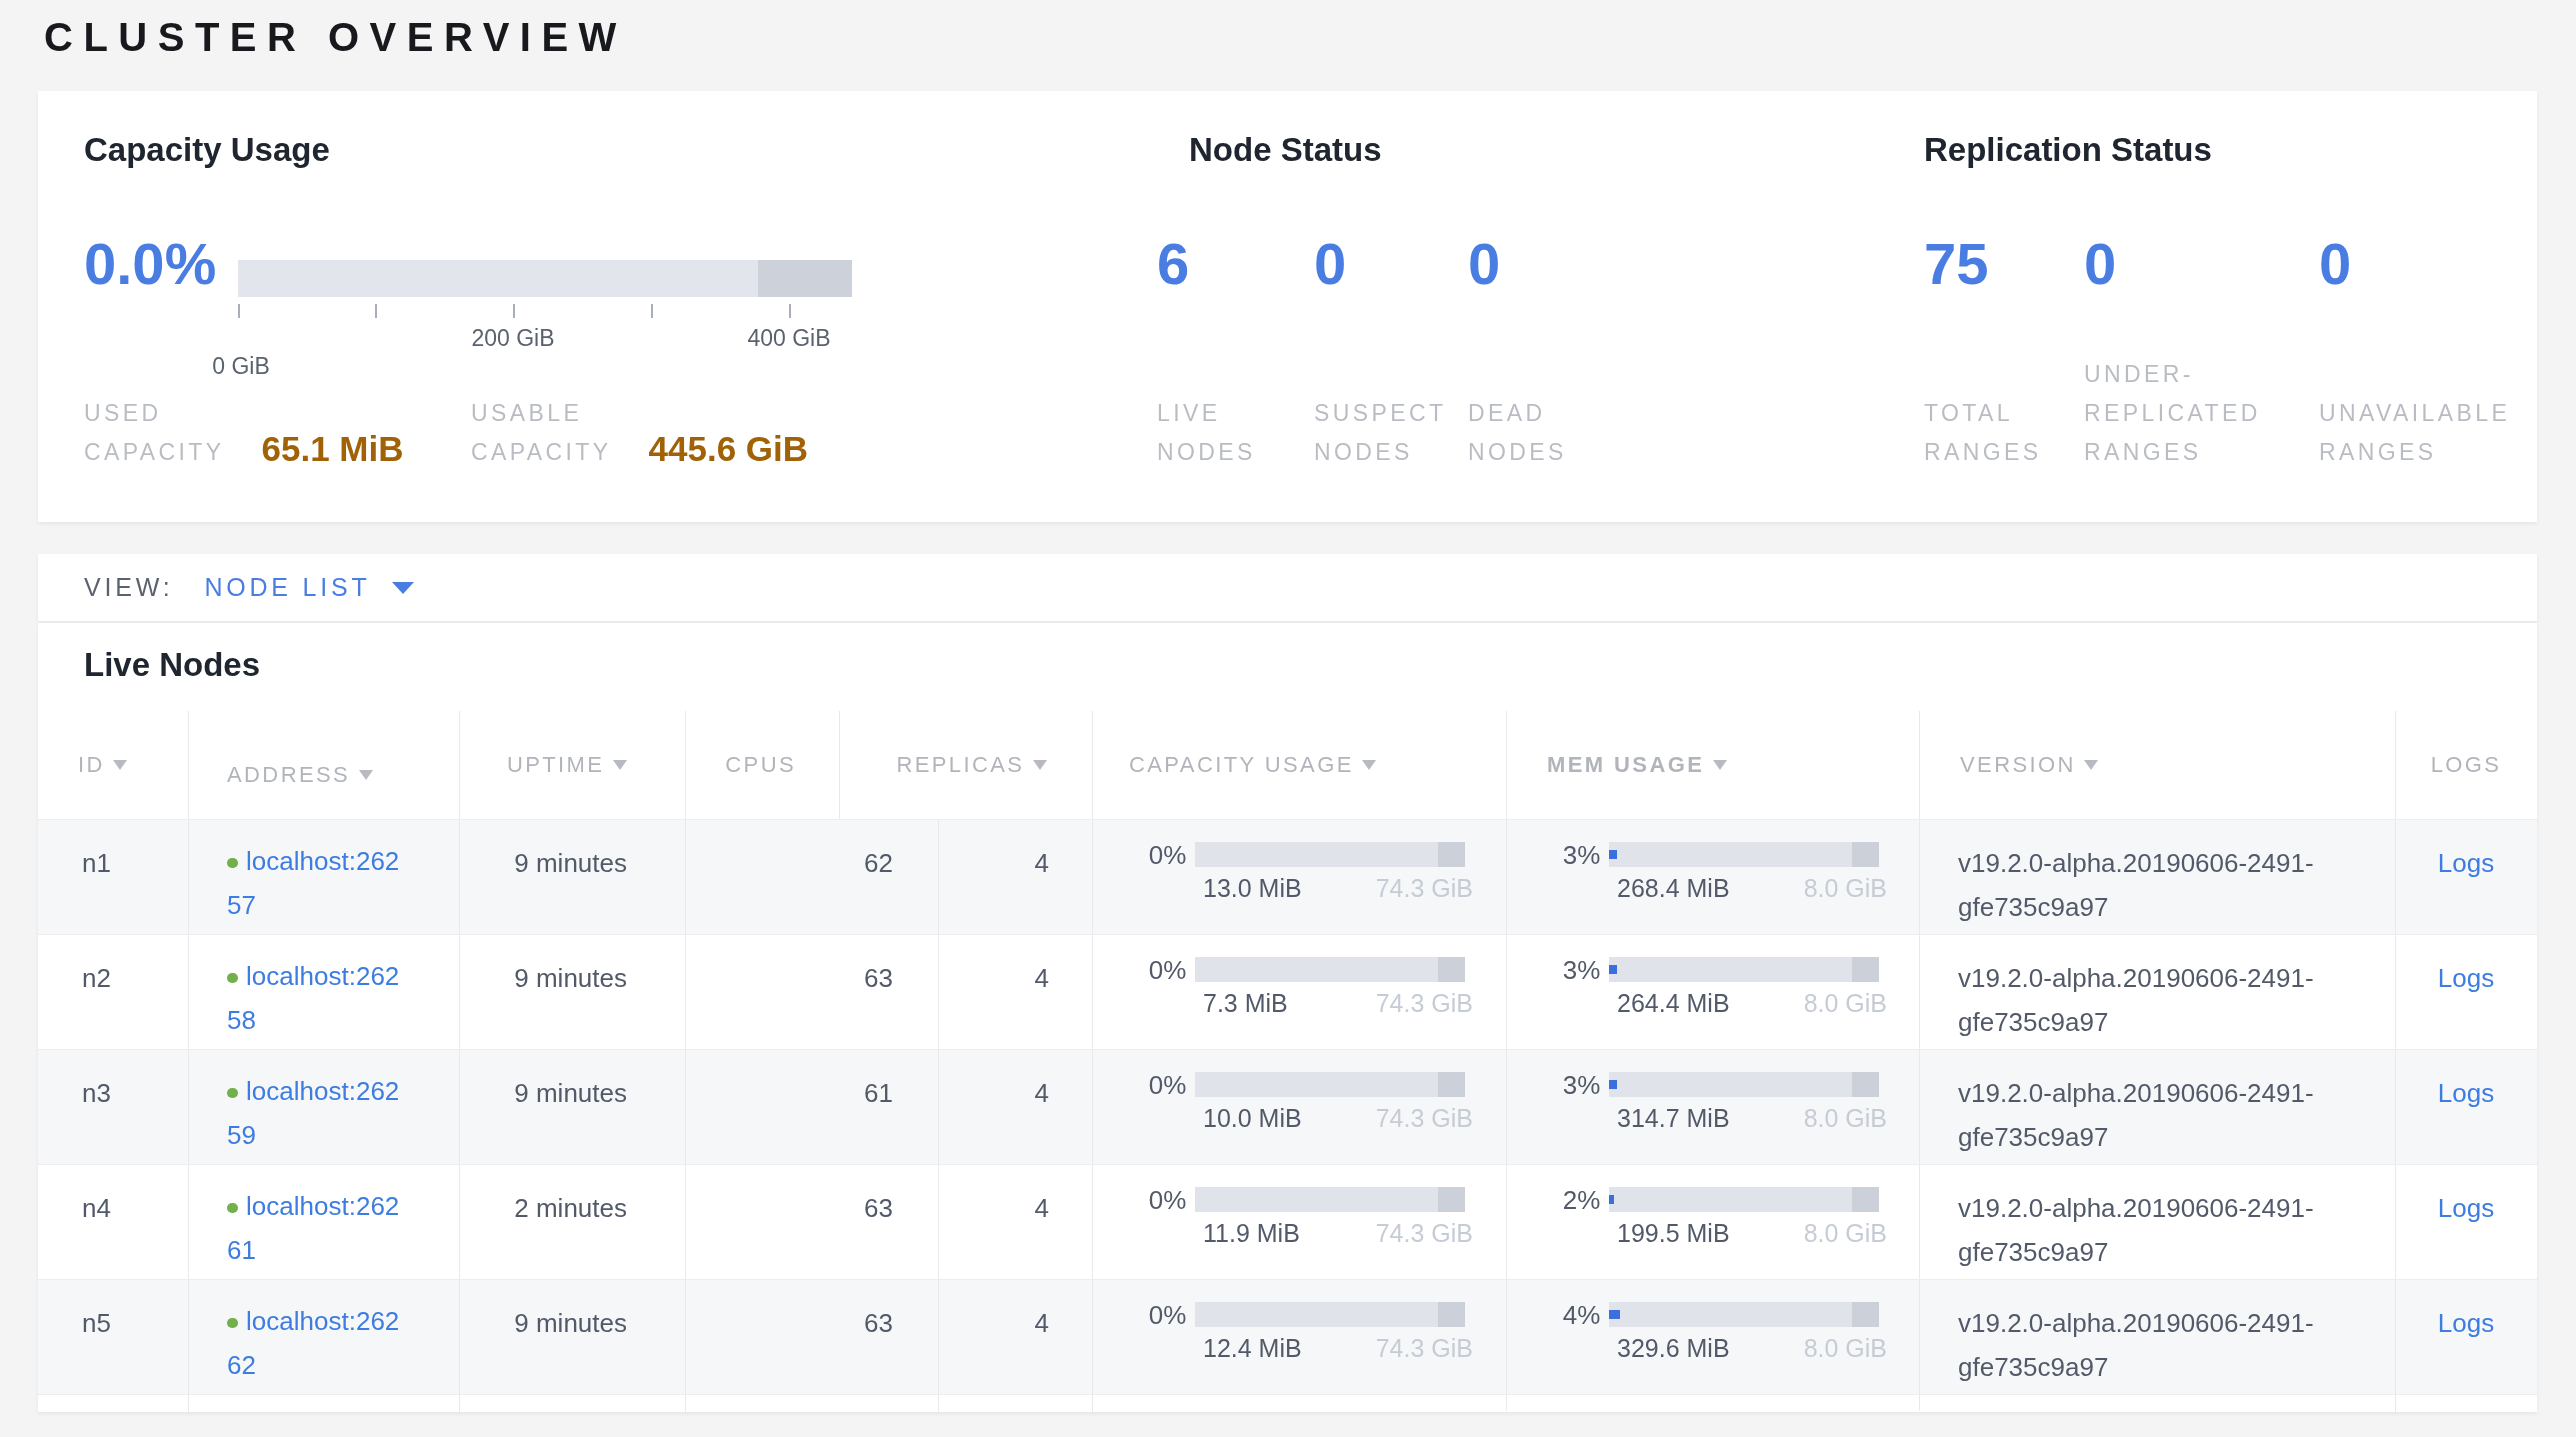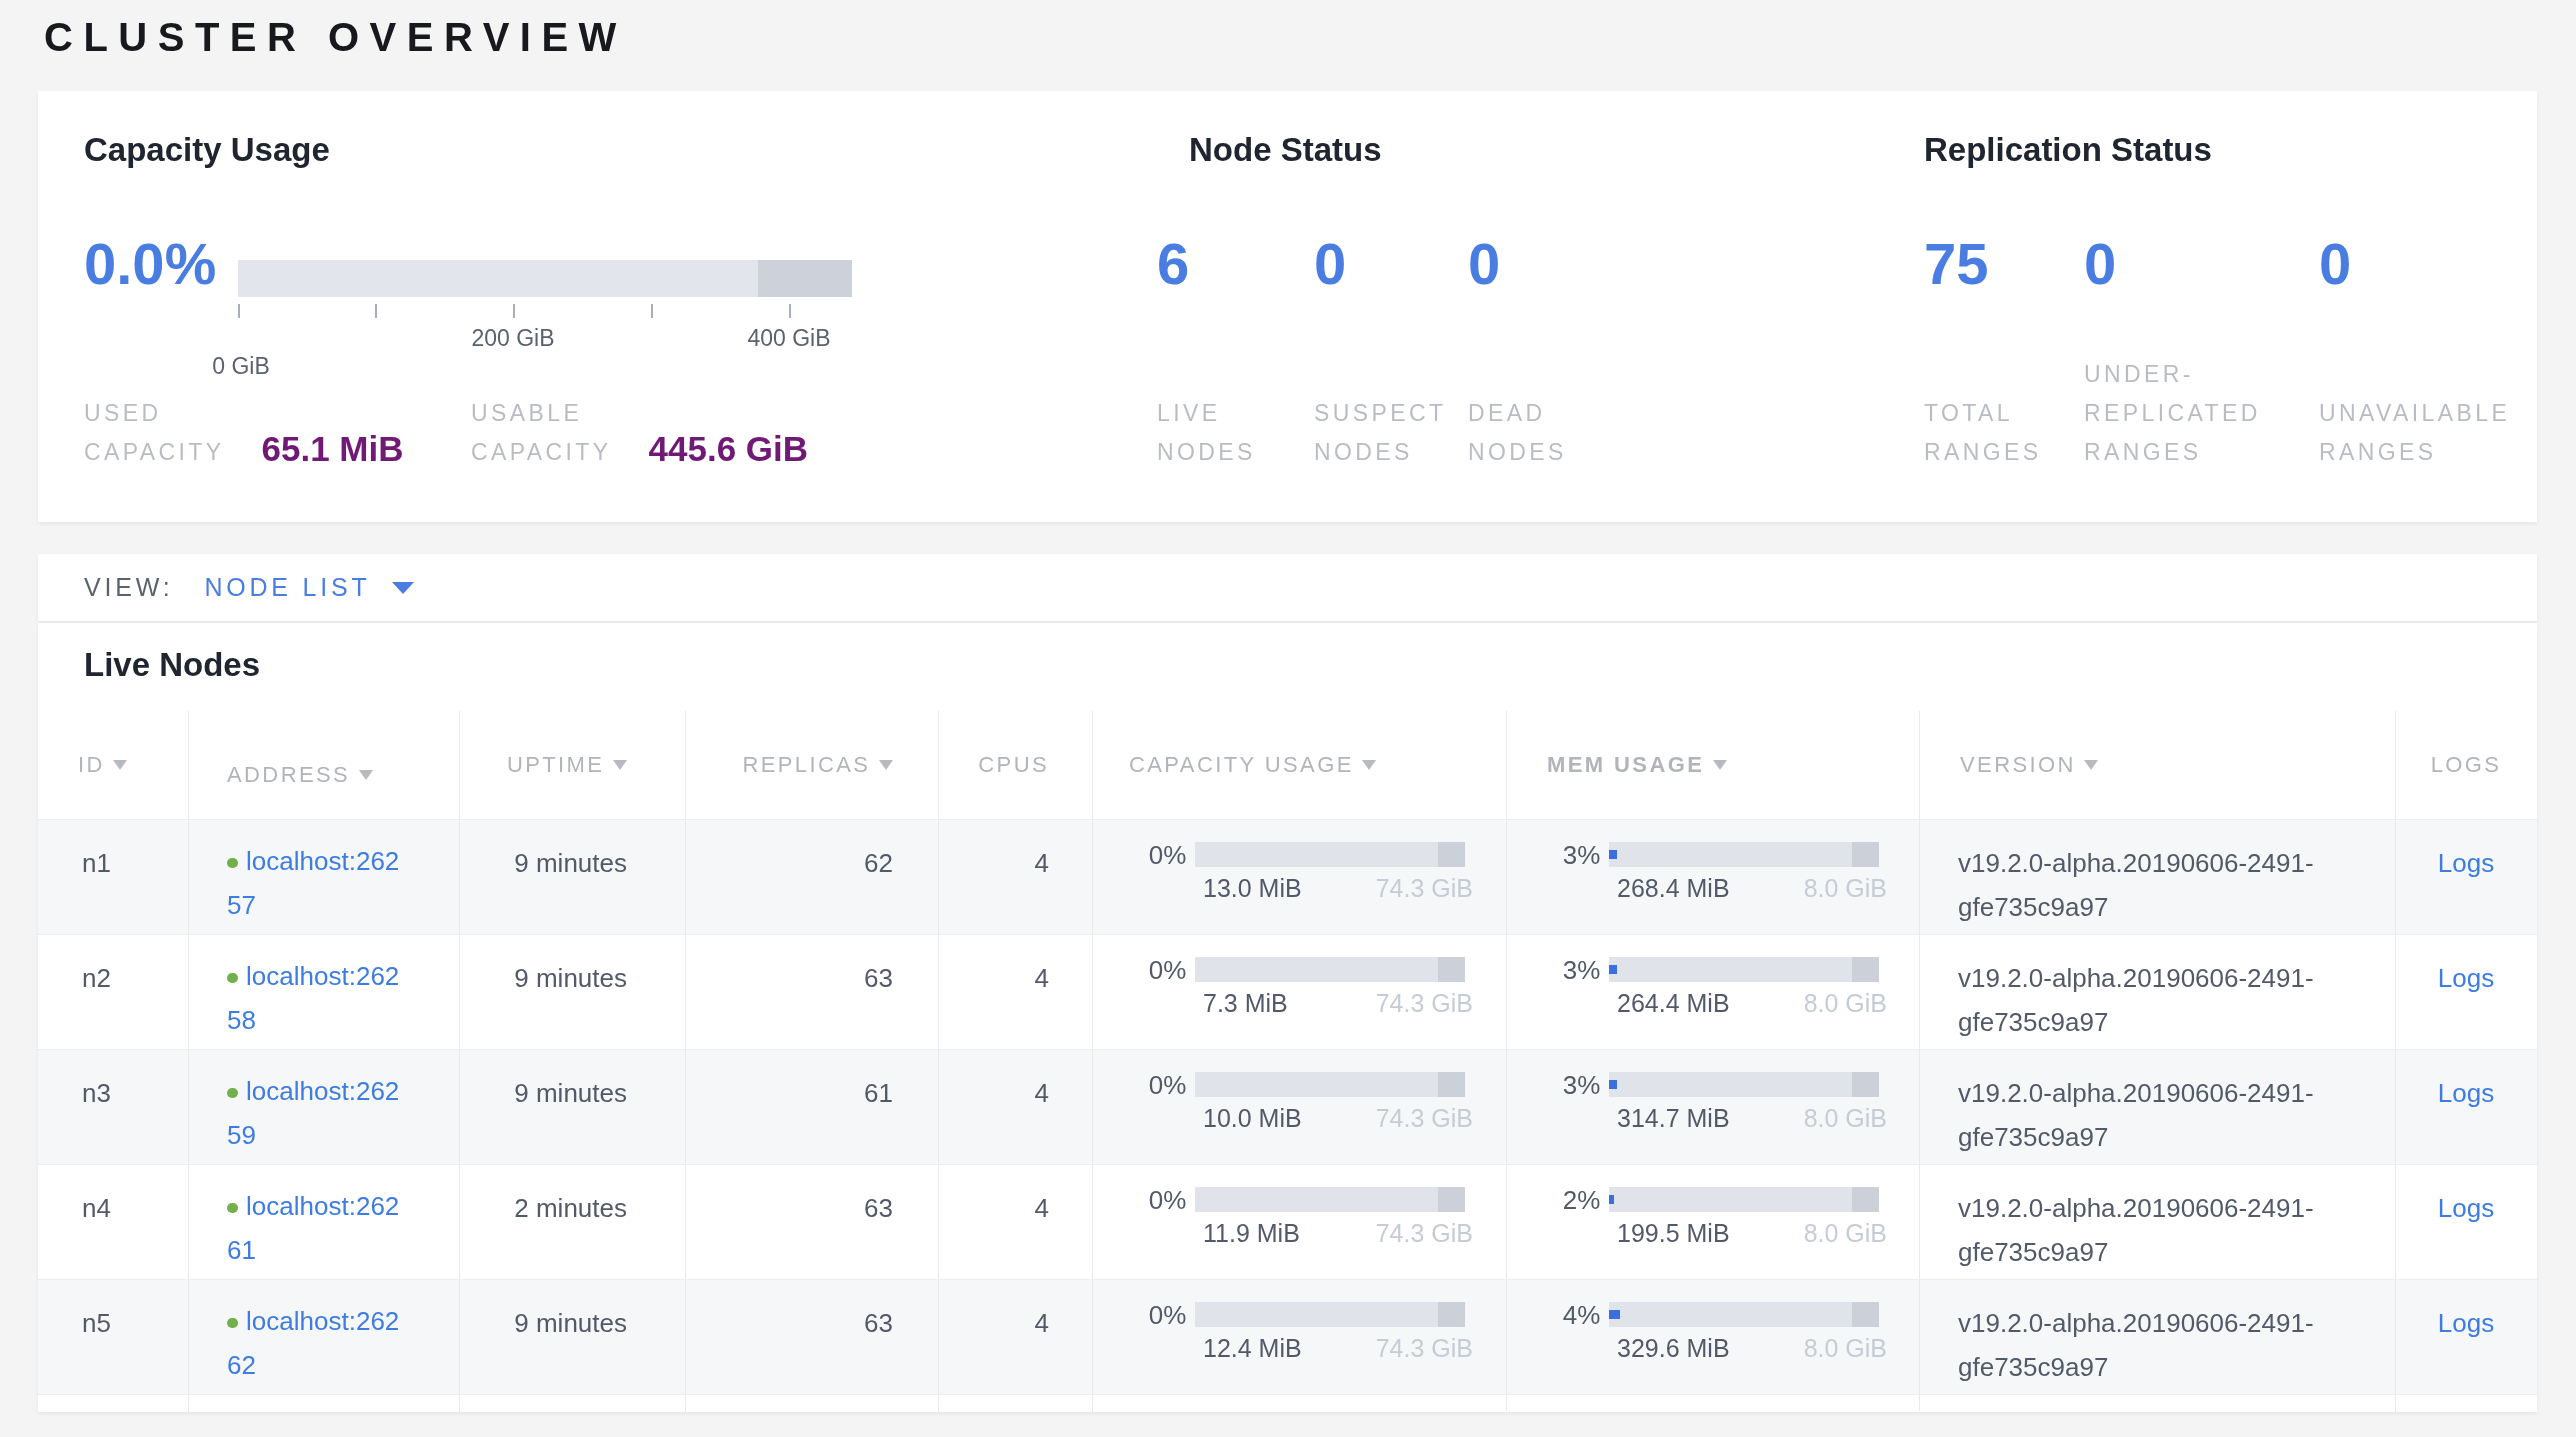--- a/index.html
+++ b/index.html
@@ -29,21 +29,21 @@
   .big-num { position:absolute; top:142px; font-size:58px; font-weight:600; color:#4a7de2; line-height:61px; }
   
   .sum-bar { position:absolute; left:200px; top:169px; width:614px; height:37px; background:#e3e5ec; }
   .sum-bar .sum-tail { position:absolute; right:0; top:0; height:100%; width:15.3%; background:#cdd1da; }
   .tick { position:absolute; top:213px; width:1.9px; height:14.4px; background:#a9afb9; }
   .tick-label { position:absolute; top:234px; font-size:23px; color:#5a6270; transform:translateX(-50%); white-space:nowrap; }
   
   .stat-label { font-size:23px; letter-spacing:3.4px; color:#b9bcc3; line-height:39px; text-transform:uppercase; }
   .cap-stat { position:absolute; bottom:50px; display:flex; align-items:flex-end;gap:12px; }
   .cap-stat .lbl { padding-right:25px; }
-  .cap-stat .val { font-size:35px; font-weight:600; color:#701a75; padding-bottom:2.9px; white-space:nowrap; }
+  .cap-stat .val { font-size:35px; font-weight:600; color:#a16207; padding-bottom:2.9px; white-space:nowrap; }
   .abs-label { position:absolute; bottom:50px; }
   
   .view-bar { top:554px; height:67px; display:flex; align-items:center; padding-left:46px; }
   .view-label { font-size:25px; letter-spacing:3.8px; color:#5a6270; }
   .view-selected { font-size:25px; letter-spacing:3.8px; color:#4a7de2; margin-left:31px; cursor:pointer; display:flex; align-items:center; }
   .caret-down { display:inline-block; width:0; height:0; margin-left:21px; border-left:11.5px solid transparent; border-right:11.5px solid transparent; border-top:12.5px solid #4a7de2; }
   
   .table-card { top:623px; height:789px; overflow:hidden; }
   .table-title { position:absolute; left:46px; top:23px; font-size:33px; font-weight:700; color:#20262f; }
   .tbl { position:absolute; left:0; top:88px; width:100%; }
@@ -161,26 +161,26 @@
           <span class="sort-arrow"></span>
         </div>
       <div class="hcell c-addr h-addr">
           <span>ADDRESS</span>
           <span class="sort-arrow"></span>
         </div>
       <div class="hcell c-uptime h-uptime">
           <span>UPTIME</span>
           <span class="sort-arrow"></span>
         </div>
+      <div class="hcell c-cpus h-cpus">
+          <span>CPUS</span>
+        </div>
       <div class="hcell c-replicas h-replicas">
           <span>REPLICAS</span>
           <span class="sort-arrow"></span>
-        </div>
-      <div class="hcell c-cpus h-cpus">
-          <span>CPUS</span>
         </div>
       <div class="hcell c-cap h-cap">
           <span>CAPACITY USAGE</span>
           <span class="sort-arrow"></span>
         </div>
       <div class="hcell c-mem h-mem">
           <span>MEM USAGE</span>
           <span class="sort-arrow"></span>
         </div>
       <div class="hcell c-version h-version">

